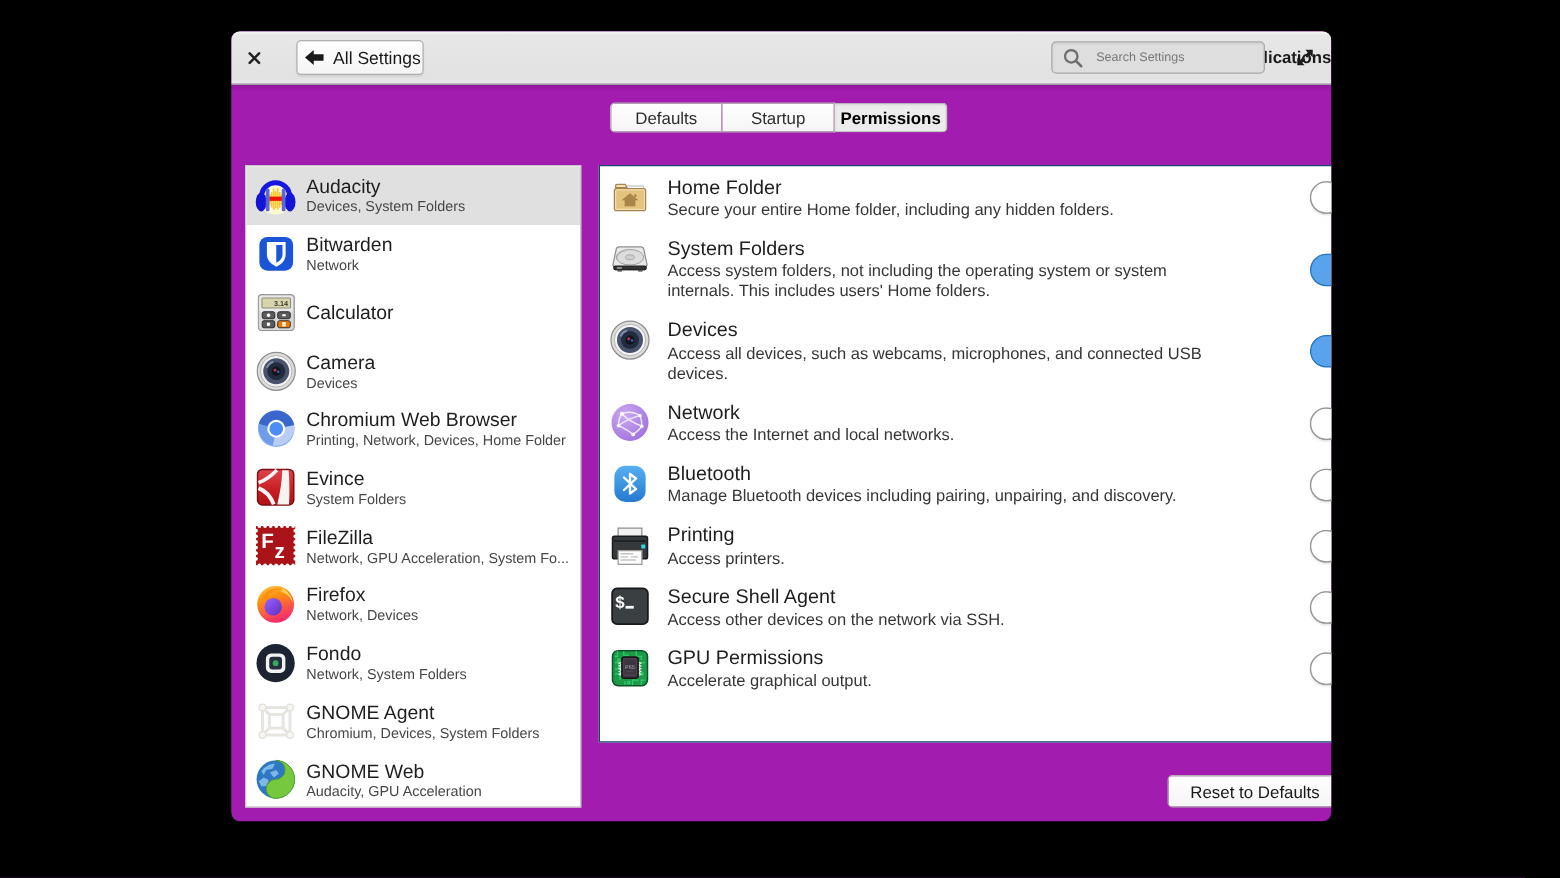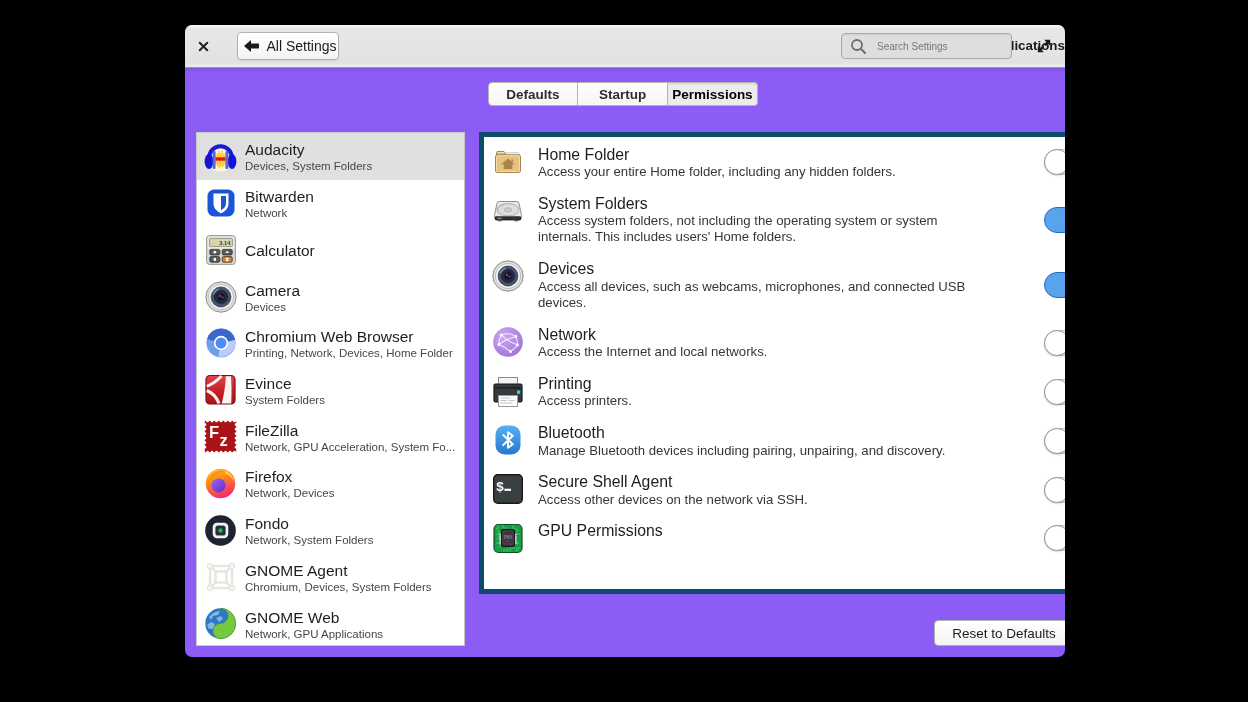--- a/index.html
+++ b/index.html
@@ -1,52 +1,52 @@
 <!DOCTYPE html>
 <html><head>
 <meta charset="utf-8">
 <style>
 * { margin:0; padding:0; box-sizing:border-box; }
 html,body { width:1248px; height:702px; background:#000; overflow:hidden;
   font-family:"Liberation Sans", sans-serif; }
 .win { position:absolute; left:185px; top:25px; width:880px; height:632px;
-  background:#8b5cf6; border-radius:7px; overflow:hidden; }
+  background:#a21caf; border-radius:7px; overflow:hidden; }
 .header { position:absolute; left:0; top:0; width:880px; height:43px;
   background:linear-gradient(#fcfcfc, #e7e7e7 7%, #e2e2e2 90%, #ededed 100%); border-bottom:1px solid #9c9c9c; box-shadow:0 2px 3px rgba(0,0,0,.10); }
 .closex { position:absolute; left:13px; top:16px; width:11px; height:11px; }
 .allset { position:absolute; left:52px; top:7px; width:102px; height:28px;
   background:linear-gradient(#ffffff,#f4f4f4); border:1px solid #b0b0b0; border-radius:4px;
   font-size:14px; color:#1a1a1a; display:flex; align-items:center; justify-content:center;
   gap:7px; padding-left:5px; font-family:"Liberation Sans", sans-serif; box-shadow:0 1px 1px rgba(0,0,0,.08);}
 .wtitle { position:absolute; left:0; top:0; width:880px; height:42px; text-align:right;
   line-height:42px; font-size:13.4px; font-weight:bold; color:#1a1a1a; pointer-events:none;}
 .search { position:absolute; left:656px; top:8px; width:171px; height:26px;
   background:#dedede; border:1px solid #a9a9a9; border-radius:4px;
   box-shadow:inset 0 1px 2px rgba(0,0,0,.08); display:flex; align-items:center; }
 .search span { color:#787878; font-size:10px; margin-left:10px; }
 .expand { position:absolute; left:852px; top:14px; width:14px; height:14px; }
 .tabs { position:absolute; left:303px; top:57px; height:24px; display:flex; }
 .tab { width:90px; height:24px; background:linear-gradient(#ffffff,#f5f5f5);
   border:1px solid #b5b5b5; border-left:none; font-size:13.5px; color:#2e2e2e;
-  display:flex; align-items:center; justify-content:center;font-weight:bold; }
+  display:flex; align-items:center; justify-content:center; }
 .tab.first { border-left:1px solid #b5b5b5; border-radius:4px 0 0 4px; }
 .tab.last { border-radius:0 4px 4px 0; }
 .tab.active { background:#ececec; box-shadow:inset 0 1px 2px rgba(0,0,0,.10);
   color:#000; font-weight:bold; }
 .lpane { position:absolute; left:11px; top:107px; width:269px; height:514px;
   background:#fff; border:1px solid #c6c6c6; overflow:hidden; }
 .lrow { height:46.72px; display:flex; align-items:center; padding-left:7px; }
 .lrow.sel { background:#e0e0e0; }
 .licon { width:33px; height:33px; flex:none; display:flex; align-items:center; justify-content:center; }
 .ltext { margin-left:8px; min-width:0; flex:1; padding-right:8px; margin-top:2px; }
 .ltitle { font-size:15.5px; line-height:19px; color:#1e1e1e; white-space:nowrap; }
 .lsub { font-size:11.5px; line-height:15px; color:#474747; white-space:nowrap;
   overflow:hidden; text-overflow:ellipsis; }
 .rpane { position:absolute; left:294px; top:107px; width:632px; height:462px;
-  background:#fff; border:5px solid #0c4a6e; padding:7.5px 7px 0 8px; }
+  background:#fff; border:1px solid #0c4a6e; padding:7.5px 7px 0 8px; }
 .rrow { display:flex; margin-bottom:13.4px; }
 .ricon { width:32px; height:32px; flex:none; margin-top:1px; }
 .rtext { margin-left:14px; width:448px; }
 .rtitle { font-size:15.8px; line-height:19.5px; color:#1e1e1e; }
 .rdesc { font-size:13.2px; line-height:16.3px; color:#363636; }
 .sw { flex:none; width:55px; height:26px; border-radius:13px; position:relative; margin-left:auto; align-self:center; }
 .sw.off { background:#f3f3f3; border:1px solid #c6c6c6; }
 .sw.off .knob { position:absolute; left:-1px; top:-1px; width:26px; height:26px;
   border-radius:50%; background:#fff; border:1px solid #959595; box-shadow:0 1px 2px rgba(0,0,0,.15); }
 .sw.on { background:#58a3eb; border:1px solid #2270c2; }
@@ -317,40 +317,40 @@
         <path d="M5,10 C8,6 12,4 16,4 L14,8 L9,9 L7,13 Z"></path>
         <path d="M3,18 L7,15 L11,17 L9,22 L5,22 Z"></path>
         <path d="M12,11 L17,9 L19,12 L15,15 Z"></path>
       </g>
       <path d="M16.5,1.3 A15.2,15.2 0 0 1 16.5,31.7 A7.6,7.6 0 0 1 16.5,16.5 A7.6,7.6 0 0 0 16.5,1.3 Z" fill="#76c83e"></path>
       <path d="M16.5,1.3 A15.2,15.2 0 0 1 16.5,31.7 A7.6,7.6 0 0 1 16.5,16.5 A7.6,7.6 0 0 0 16.5,1.3 Z" fill="none" stroke="#4d9e2a" stroke-width="0.8"></path>
     </svg>
         </div>
         <div class="ltext">
           <div class="ltitle">GNOME Web</div>
-          <div class="lsub">Network, GPU Applications</div>
+          <div class="lsub">Audacity, GPU Acceleration</div>
         </div>
       </div>
   </div>
   <div class="rpane">
     <div class="rrow">
         <div class="ricon"><svg width="32" height="32" viewBox="0 0 32 32">
       <path d="M4.5,9 v-2.2 q0,-1.3 1.3,-1.3 h6.2 l2,2.5 h-9.5 z" fill="#f0e3bc" stroke="#a8834c" stroke-width="1"></path>
       <rect x="14" y="6.8" width="13" height="3" rx="0.5" fill="#fafafa" stroke="#b5b5b5" stroke-width="0.8"></rect>
       <rect x="3.5" y="8.8" width="25" height="17.7" rx="1.8" fill="#e5c27e" stroke="#a8834c" stroke-width="1"></rect>
       <rect x="4.5" y="9.8" width="23" height="15.7" rx="1" fill="none" stroke="#f0ddb0" stroke-width="1"></rect>
       <g fill="#a9854a">
         <path d="M16,12.5 L9.2,18.2 h2.5 v4.8 h8.6 v-4.8 h2.5 z"></path>
         <rect x="19.4" y="13.4" width="1.8" height="2.2"></rect>
       </g>
       <circle cx="21.5" cy="13.2" r="0.8" fill="#e5c27e"></circle>
     </svg></div>
         <div class="rtext">
           <div class="rtitle">Home Folder</div>
-          <div class="rdesc">Access your entire Home folder, including any hidden folders.</div>
+          <div class="rdesc">Secure your entire Home folder, including any hidden folders.</div>
         </div>
         <div class="sw off">
           <div class="knob"></div>
         </div>
       </div>
     <div class="rrow">
         <div class="ricon"><svg width="32" height="32" viewBox="0 0 32 32">
       <path d="M7.2,6.5 h17.6 q1.8,0 2.2,1.8 l2.6,12.2 q0.3,1.5 -1.4,1.5 h-24.4 q-1.7,0 -1.4,-1.5 l2.6,-12.2 q0.4,-1.8 2.2,-1.8 z" fill="#e9e9e9" stroke="#8f8f8f" stroke-width="1"></path>
       <ellipse cx="16" cy="14.8" rx="11" ry="6.2" fill="#dcdcdc" stroke="#a0a0a0" stroke-width="0.8"></ellipse>
       <ellipse cx="16" cy="14.8" rx="3.6" ry="2" fill="#cdcdcd" stroke="#a8a8a8" stroke-width="0.7"></ellipse>
@@ -417,39 +417,20 @@
         <div class="rtext">
           <div class="rtitle">Network</div>
           <div class="rdesc">Access the Internet and local networks.</div>
         </div>
         <div class="sw off">
           <div class="knob"></div>
         </div>
       </div>
     <div class="rrow">
         <div class="ricon"><svg width="32" height="32" viewBox="0 0 32 32">
-      <rect x="6.5" y="2.5" width="19" height="10" fill="#f2f2f2" stroke="#8f8f8f" stroke-width="1"></rect>
-      <path d="M3.5,9 h25 q1.5,0 1.5,1.5 v15 q0,1.5 -1.5,1.5 h-25 q-1.5,0 -1.5,-1.5 v-15 q0,-1.5 1.5,-1.5 z" fill="#35393c" stroke="#191b1c" stroke-width="1.2"></path>
-      <rect x="3.2" y="12.2" width="25.6" height="1.4" fill="#1d1f21"></rect>
-      <rect x="25" y="15.5" width="3.2" height="3.2" rx="0.5" fill="#30d6e8"></rect>
-      <rect x="6.5" y="20.5" width="19" height="11" fill="#fcfcfc" stroke="#9a9a9a" stroke-width="1"></rect>
-      <g stroke="#c3c3c3" stroke-width="1.1">
-              <path d="M8.5,23 h10 M8.5,25.5 h6 M16.5,25.5 h6 M8.5,28 h12"></path>
-            </g>
-    </svg></div>
-        <div class="rtext">
-          <div class="rtitle">Printing</div>
-          <div class="rdesc">Access printers.</div>
-        </div>
-        <div class="sw off">
-          <div class="knob"></div>
-        </div>
-      </div>
-    <div class="rrow">
-        <div class="ricon"><svg width="32" height="32" viewBox="0 0 32 32">
       <defs>
               <linearGradient id="blg" x1="0" y1="0" x2="0" y2="1">
         <stop offset="0" stop-color="#56b0f2"></stop>
                 <stop offset="1" stop-color="#2579d0"></stop>
       </linearGradient>
             </defs>
       <rect x="3.5" y="1.5" width="25" height="29" rx="9" fill="url(#blg)"></rect>
       <g stroke="#ffffff" stroke-width="1.9" fill="none" stroke-linejoin="round" stroke-linecap="round">
         <path d="M11.2,11 L20.8,20.2 L16,23.8 L16,8.2 L20.8,11.8 L11.2,21"></path>
       </g>
@@ -457,20 +438,39 @@
         <div class="rtext">
           <div class="rtitle">Bluetooth</div>
           <div class="rdesc">Manage Bluetooth devices including pairing, unpairing, and discovery.</div>
         </div>
         <div class="sw off">
           <div class="knob"></div>
         </div>
       </div>
     <div class="rrow">
         <div class="ricon"><svg width="32" height="32" viewBox="0 0 32 32">
+      <rect x="6.5" y="2.5" width="19" height="10" fill="#f2f2f2" stroke="#8f8f8f" stroke-width="1"></rect>
+      <path d="M3.5,9 h25 q1.5,0 1.5,1.5 v15 q0,1.5 -1.5,1.5 h-25 q-1.5,0 -1.5,-1.5 v-15 q0,-1.5 1.5,-1.5 z" fill="#35393c" stroke="#191b1c" stroke-width="1.2"></path>
+      <rect x="3.2" y="12.2" width="25.6" height="1.4" fill="#1d1f21"></rect>
+      <rect x="25" y="15.5" width="3.2" height="3.2" rx="0.5" fill="#30d6e8"></rect>
+      <rect x="6.5" y="20.5" width="19" height="11" fill="#fcfcfc" stroke="#9a9a9a" stroke-width="1"></rect>
+      <g stroke="#c3c3c3" stroke-width="1.1">
+              <path d="M8.5,23 h10 M8.5,25.5 h6 M16.5,25.5 h6 M8.5,28 h12"></path>
+            </g>
+    </svg></div>
+        <div class="rtext">
+          <div class="rtitle">Printing</div>
+          <div class="rdesc">Access printers.</div>
+        </div>
+        <div class="sw off">
+          <div class="knob"></div>
+        </div>
+      </div>
+    <div class="rrow">
+        <div class="ricon"><svg width="32" height="32" viewBox="0 0 32 32">
       <rect x="1.7" y="1.7" width="28.6" height="28.6" rx="4" fill="#3a3f42" stroke="#17191a" stroke-width="1.4"></rect>
       <text x="4.3" y="17.6" font-size="13.5" font-weight="bold" fill="#fafafa" font-family="Liberation Sans, sans-serif">$</text>
       <rect x="12.4" y="15.7" width="6.6" height="2.2" fill="#fafafa"></rect>
     </svg></div>
         <div class="rtext">
           <div class="rtitle">Secure Shell Agent</div>
           <div class="rdesc">Access other devices on the network via SSH.</div>
         </div>
         <div class="sw off">
           <div class="knob"></div>
@@ -489,20 +489,21 @@
         <path d="M9.7,11.5 l-2.2,1.1 2.2,1.1 -2.2,1.1 2.2,1.1 -2.2,1.1 2.2,1.1 -2.2,1.1 2.2,1.1 -2.2,1.1 2.2,1.1"></path>
         <path d="M22.3,11.5 l2.2,1.1 -2.2,1.1 2.2,1.1 -2.2,1.1 2.2,1.1 -2.2,1.1 2.2,1.1 -2.2,1.1 2.2,1.1 -2.2,1.1"></path>
       </g>
       <rect x="9.5" y="7.5" width="13" height="17" rx="1.8" fill="#3c3540" stroke="#191519" stroke-width="1.2"></rect>
       <rect x="11" y="9" width="10" height="13" rx="1" fill="none" stroke="#4c4551" stroke-width="1"></rect>
       <text x="16" y="17" font-size="4.5" font-weight="bold" fill="#8d8791" text-anchor="middle" font-family="Liberation Sans, sans-serif">P65</text>
       <rect x="13" y="18.5" width="6" height="1.4" fill="#4c4551"></rect>
     </svg></div>
         <div class="rtext">
           <div class="rtitle">GPU Permissions</div>
+          <div class="rdesc">Accelerate graphical output.</div>
         </div>
         <div class="sw off">
           <div class="knob"></div>
         </div>
       </div>
   </div>
   <div class="reset">Reset to Defaults</div>
 </div>
 
 </body></html>

